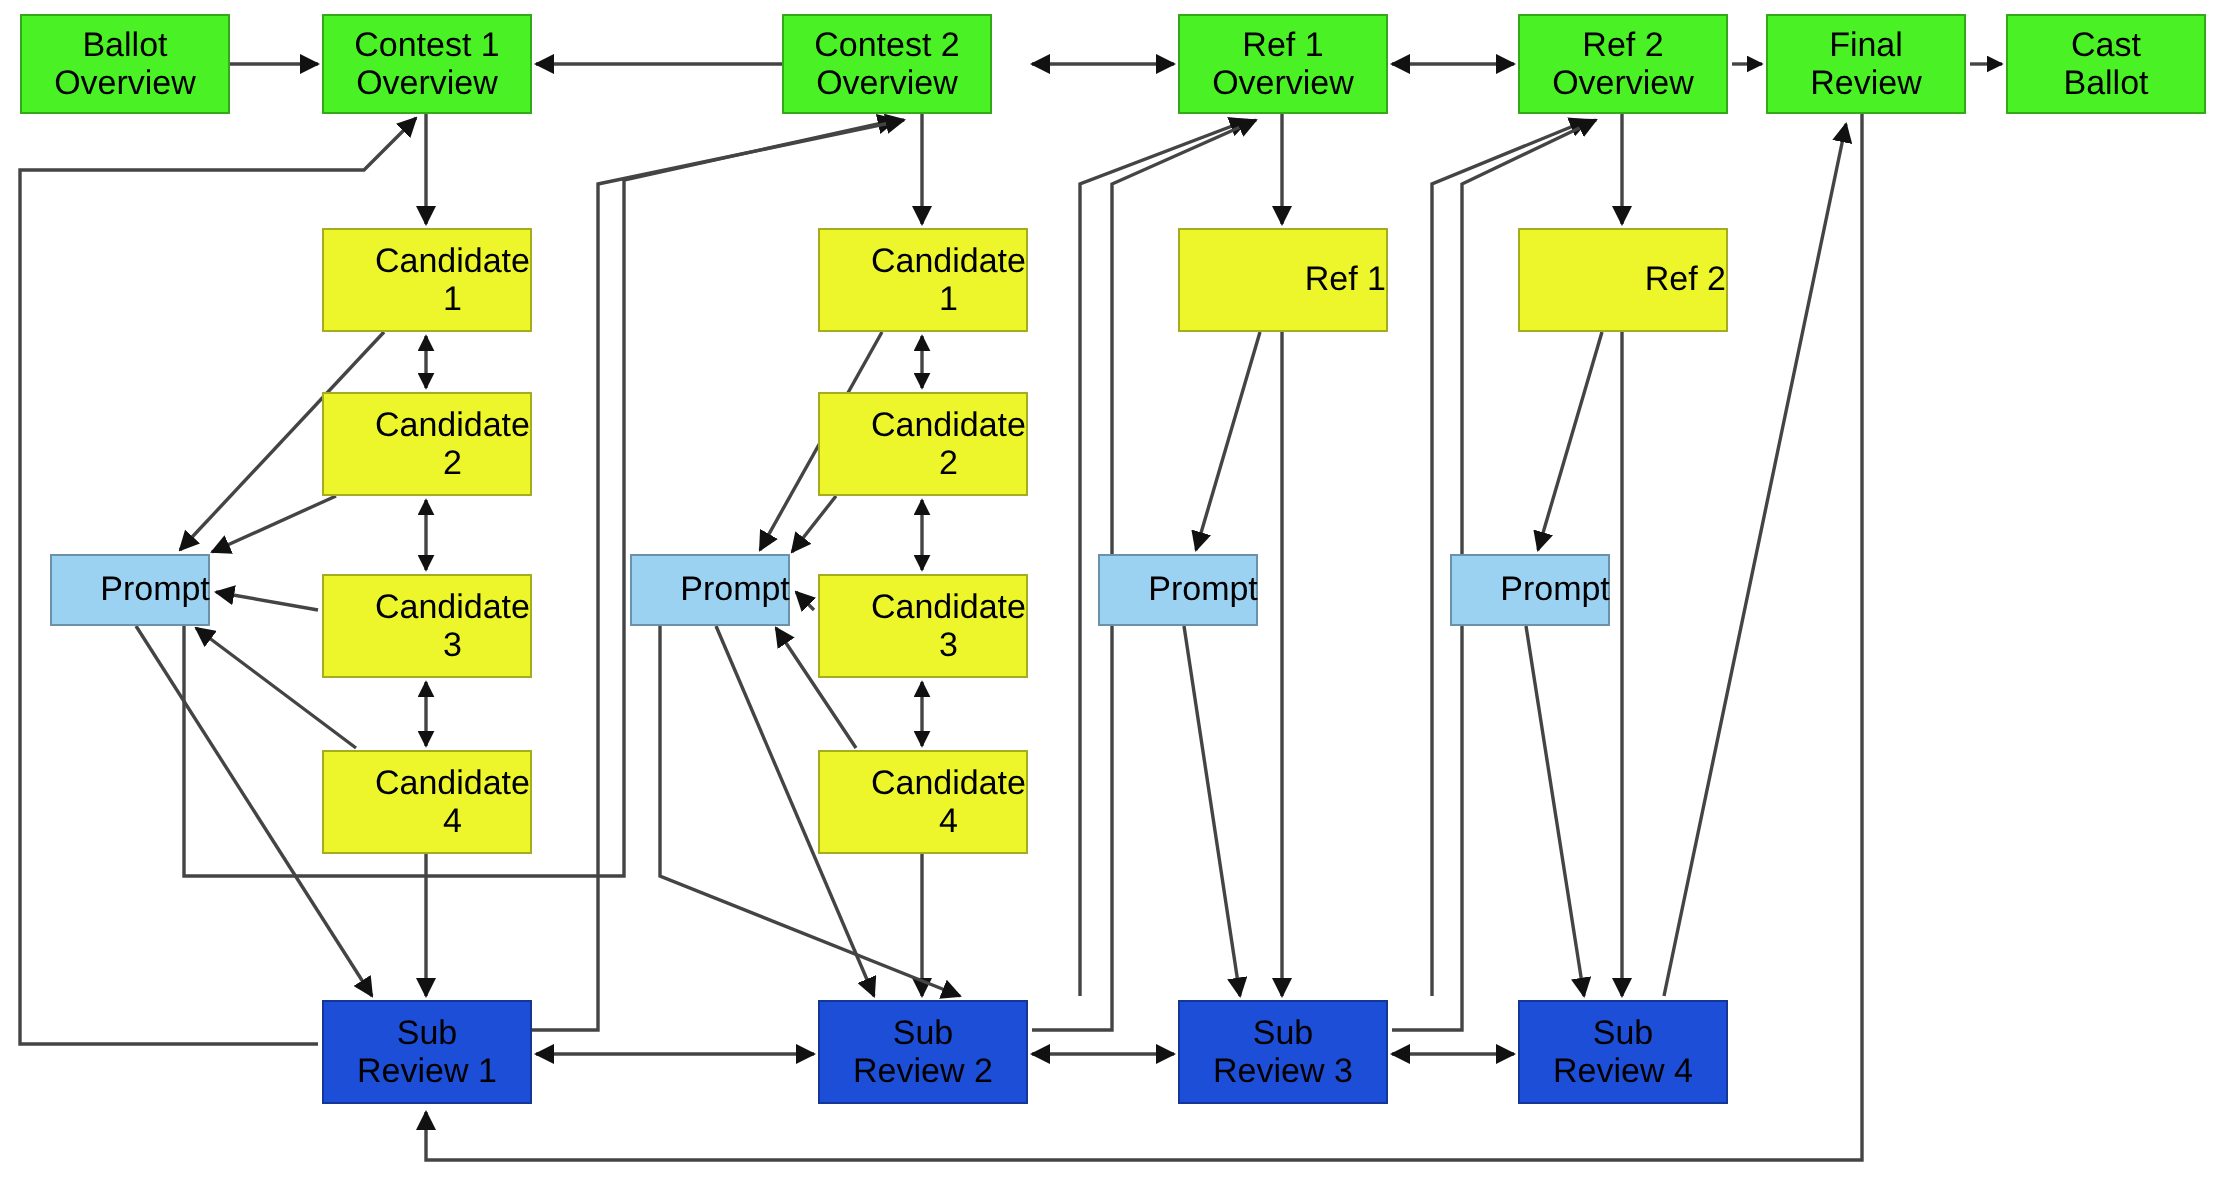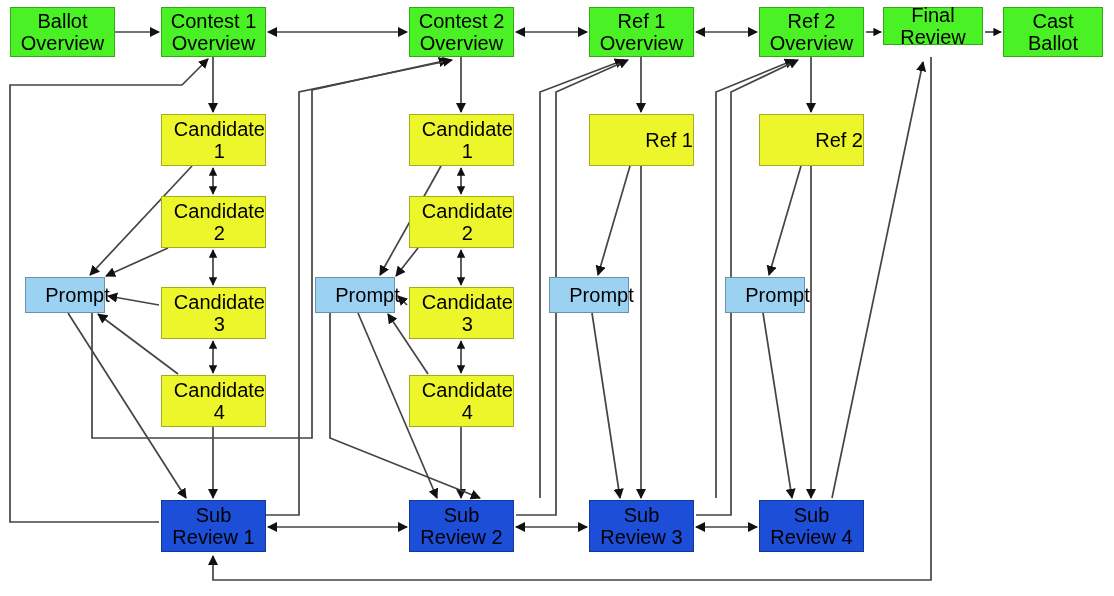--- a/index.html
+++ b/index.html
@@ -1,21 +1,21 @@
 <!DOCTYPE html>
 <html><head>
 <meta charset="utf-8">
 <style>
   html,body{margin:0;padding:0;background:#ffffff;}
   body{font-family:"Liberation Sans","DejaVu Sans",sans-serif;}
   #stage{position:relative;width:1114px;height:596px;background:#fff;overflow:hidden;}
   #edges{position:absolute;left:0;top:0;width:1114px;height:596px;}
   .node{position:absolute;box-sizing:border-box;display:flex;align-items:center;
         justify-content:center;text-align:center;line-height:1.12;
-        font-size:20px;color:#000;border:1px solid rgba(0,0,0,.30);}
+        font-size:17px;color:#000;border:1px solid rgba(0,0,0,.30);}
   .node span{display:block;white-space:pre-line;}
   .n-green{background:#4AF124;}
   .n-yellow{background:#ECF62A;justify-content:flex-end;}
   .n-blue{background:#9BD2F2;padding-left:25px;}
   .n-orange{background:#1d4ed8;}
 </style>
 </head>
 <body>
 
 <div id="stage">
@@ -100,33 +100,33 @@
 
   <div id="nodes">
       <div class="node n-green" style="left: 10px; top: 7px; width: 105px; height: 50px;">
         <span>Ballot
 Overview</span>
       </div>
       <div class="node n-green" style="left: 161px; top: 7px; width: 105px; height: 50px; text-align: center;">
         <span>Contest 1
 Overview</span>
       </div>
-      <div class="node n-green" style="left: 409px; top: 7px; width: 105px; height: 50px;">
+      <div class="node n-green" style="left: 391px; top: 7px; width: 105px; height: 50px;">
         <span>Contest 2
 Overview</span>
       </div>
       <div class="node n-green" style="left: 589px; top: 7px; width: 105px; height: 50px;">
         <span>Ref 1
 Overview</span>
       </div>
       <div class="node n-green" style="left: 759px; top: 7px; width: 105px; height: 50px;">
         <span>Ref 2
 Overview</span>
       </div>
-      <div class="node n-green" style="left: 883px; top: 7px; width: 100px; height: 38px;">
+      <div class="node n-green" style="left: 883px; top: 7px; width: 100px; height: 50px;">
         <span>Final
 Review</span>
       </div>
       <div class="node n-green" style="left: 1003px; top: 7px; width: 100px; height: 50px;">
         <span>Cast
 Ballot</span>
       </div>
       <div class="node n-yellow" style="left: 161px; top: 114px; width: 105px; height: 52px;">
         <span>Candidate
 1</span>

